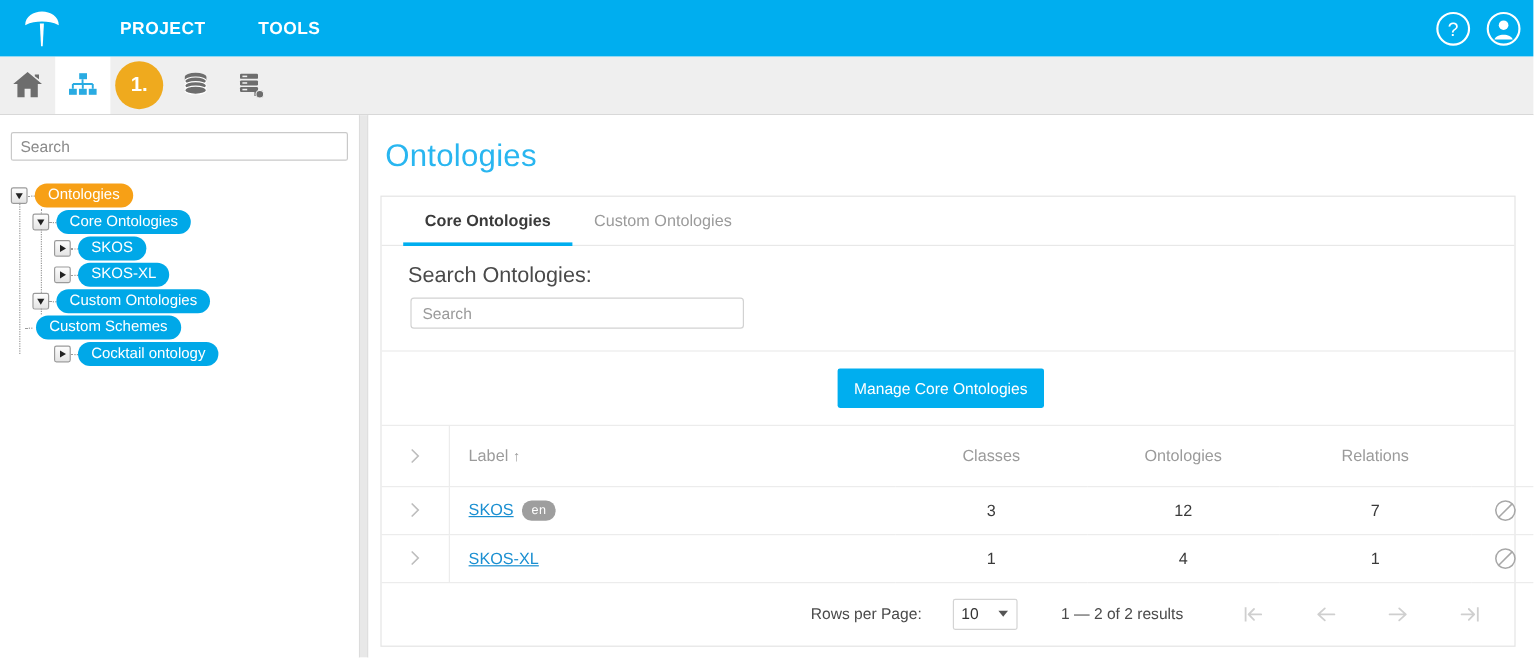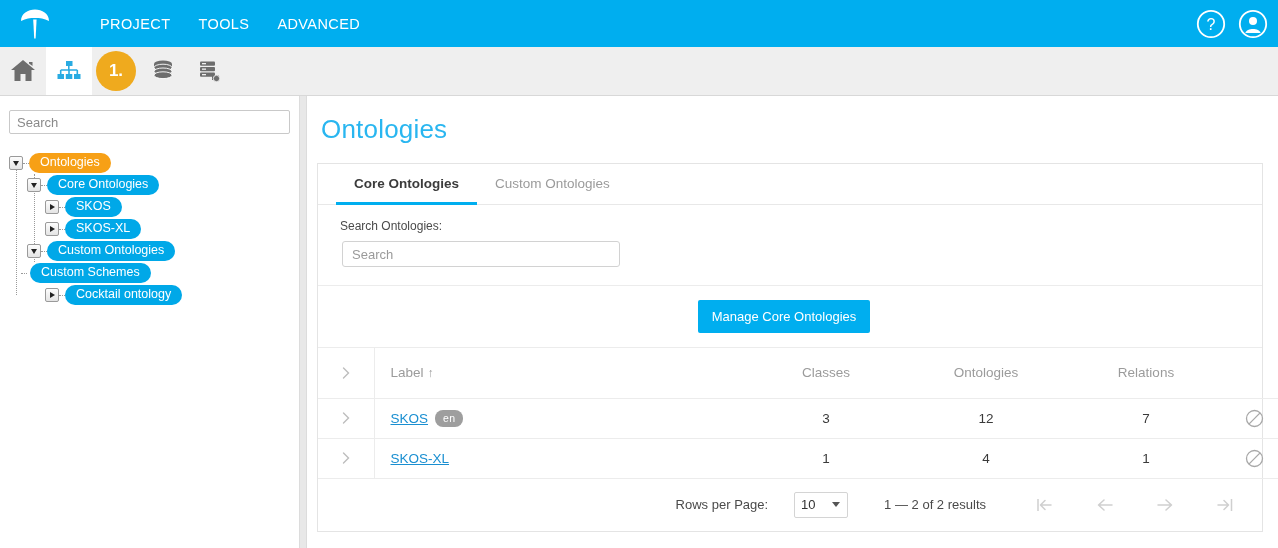--- a/index.html
+++ b/index.html
@@ -22,21 +22,22 @@
     position: relative;
   }
   .logo {
     width: 46px; height: 47px;
     display: flex; align-items: center; justify-content: center;
     margin-left: 12px;
   }
   .topnav {
     display: flex;
     margin-left: 28px;
-    gap: 0;
+    gap: 16px;
+    font-weight: bold;
   }
   .topnav-item {
     color: #ffffff;
     font-size: 14.5px;
     letter-spacing: 0.4px;
     padding: 6px 14px;
     cursor: pointer;
     white-space: nowrap;
   }
   .topbar-right {
@@ -211,21 +212,21 @@
     color: #3b3b3b;
     font-weight: bold;
     border-bottom-color: #00AEEF;
   }
 
   .search-section {
     padding: 14px 0 18px 22px;
     border-bottom: 1px solid #ececec;
   }
   .search-label {
-    font-size: 12px;
+    font-size: 18px;
     color: #4a4a4a;
     margin-bottom: 8px;
   }
   .search-ont {
     width: 278px; height: 26px;
     border: 1px solid #d2d2d2;
     border-radius: 3px;
     padding: 0 9px;
     font-size: 13px;
     font-family: "Liberation Sans", sans-serif;
@@ -369,21 +370,20 @@
 <div class="topbar">
   <div class="logo">
     <svg width="34" height="34" viewBox="0 0 34 34" aria-hidden="true">
       <path d="M3 14 C3 6.5, 10 2.5, 17 2.5 C24 2.5, 31 6.5, 31 14 C26 11.5, 22 11, 17 11 C12 11, 8 11.5, 3 14 Z" fill="#ffffff"></path>
       <path d="M15.2 12.5 L18.6 12.5 L17.6 31.5 L16.2 31.5 Z" fill="#ffffff"></path>
     </svg>
   </div>
   <nav class="topnav">
     <div class="topnav-item">PROJECT</div>
     <div class="topnav-item">TOOLS</div>
-    <div class="topnav-item">ADVANCED</div>
   </nav>
   <div class="topbar-right">
     <svg class="round-icon" viewBox="0 0 30 30">
       <circle cx="15" cy="15" r="13.2" fill="none" stroke="#ffffff" stroke-width="1.8"></circle>
       <text x="15" y="21" font-size="16" font-family="Liberation Sans, sans-serif" fill="#ffffff" text-anchor="middle">?</text>
     </svg>
     <svg class="round-icon" viewBox="0 0 30 30">
       <circle cx="15" cy="15" r="13.2" fill="none" stroke="#ffffff" stroke-width="1.8"></circle>
       <circle cx="15" cy="12" r="4" fill="#ffffff"></circle>
       <path d="M7.4 24 C8.6 18.6, 21.4 18.6, 22.6 24 Z" fill="#ffffff"></path>

